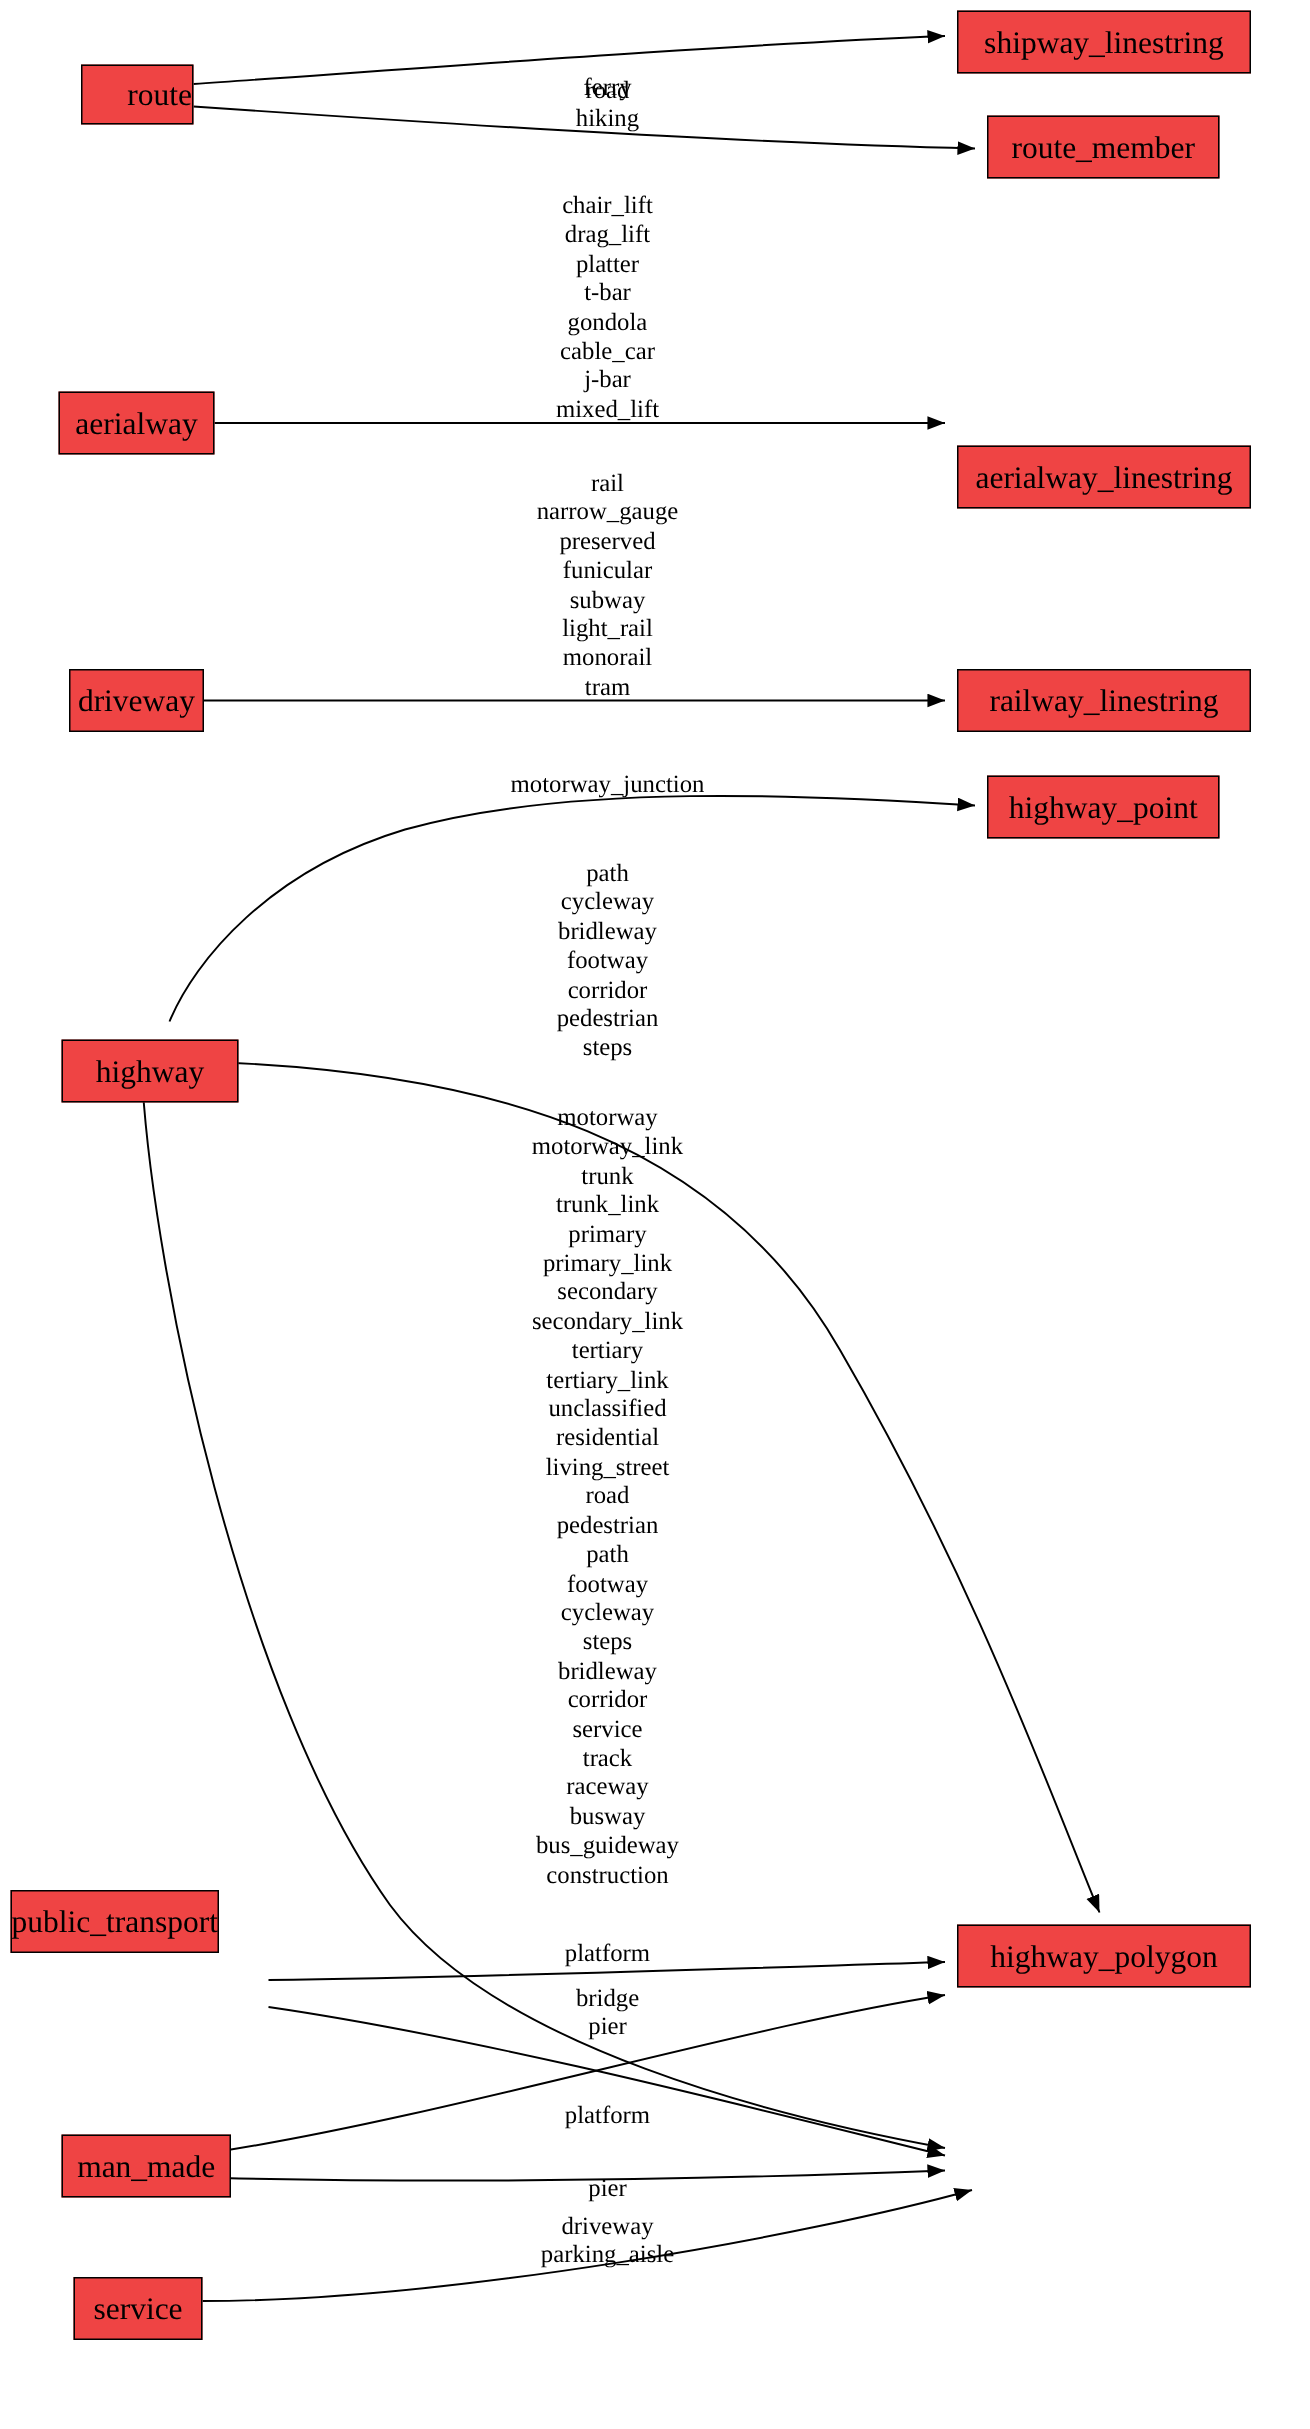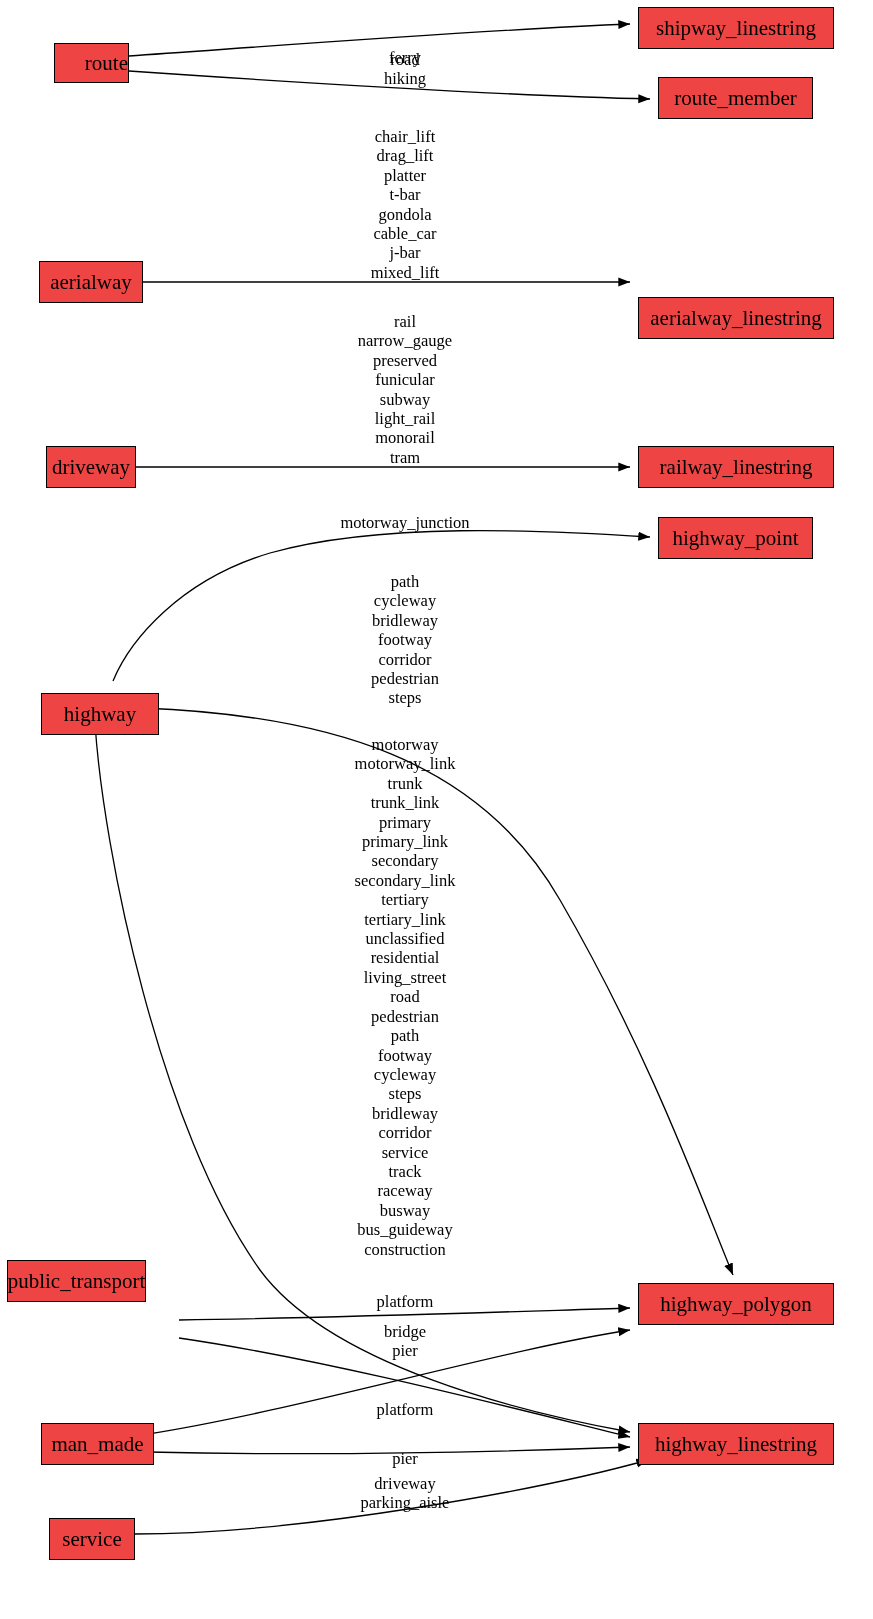--- a/index.html
+++ b/index.html
@@ -115,23 +115,20 @@
   </div>
   <div class="node" style="left:638px;top:1283px;width:196px;height:42px;">
     <span>highway_polygon</span>
   </div>
   <div class="node" style="left:7px;top:1260px;width:139px;height:42px;align-items:center;">
     <span>public_transport</span>
   </div>
   <div class="node" style="left:41px;top:1423px;width:113px;height:42px;">
     <span>man_made</span>
   </div>
-  <div class="node" style="left:638px;top:1423px;width:196px;height:42px;">
-    <span>highway_linestring</span>
-  </div>
   <div class="node" style="left:49px;top:1518px;width:86px;height:42px;">
     <span>service</span>
   </div>
 
   <div class="edgelabel" style="left:366px;top:22px;width:78px;margin-top:26px;">ferry</div>
   <div class="edgelabel" style="left:366px;top:50px;width:78px;">road
 hiking</div>
   <div class="edgelabel" style="left:333px;top:127px;width:144px;">chair_lift
 drag_lift
 platter

